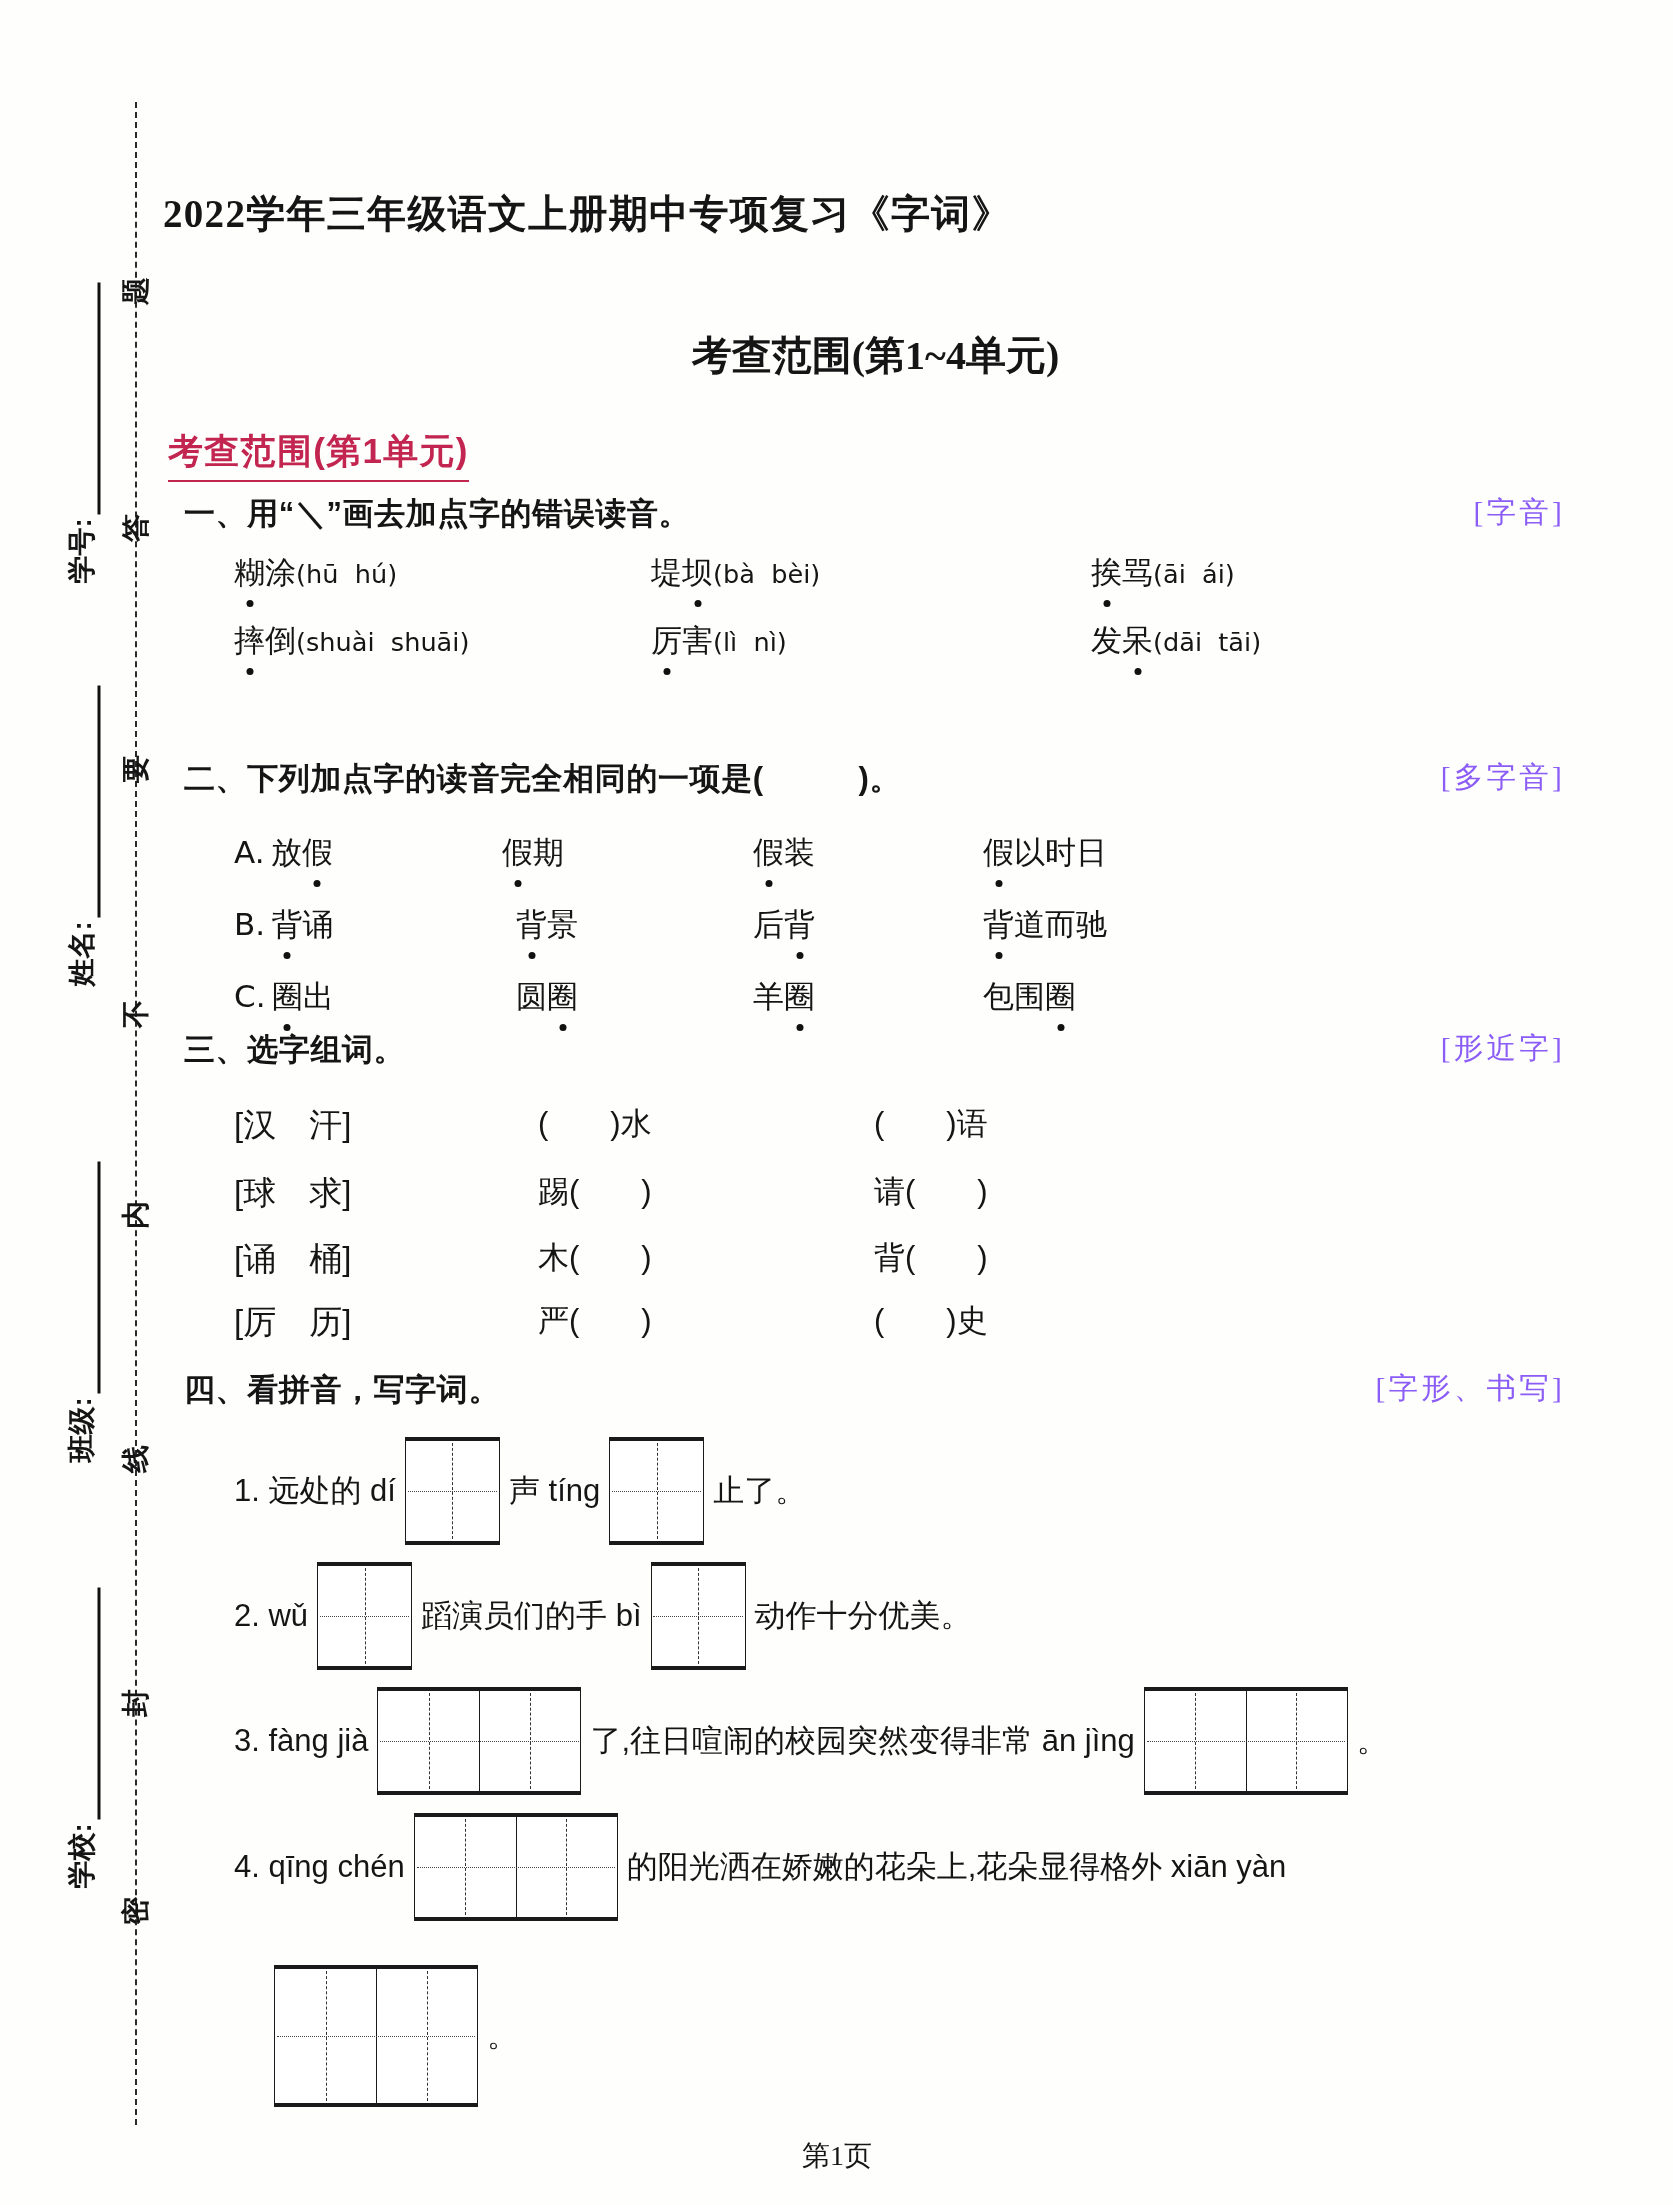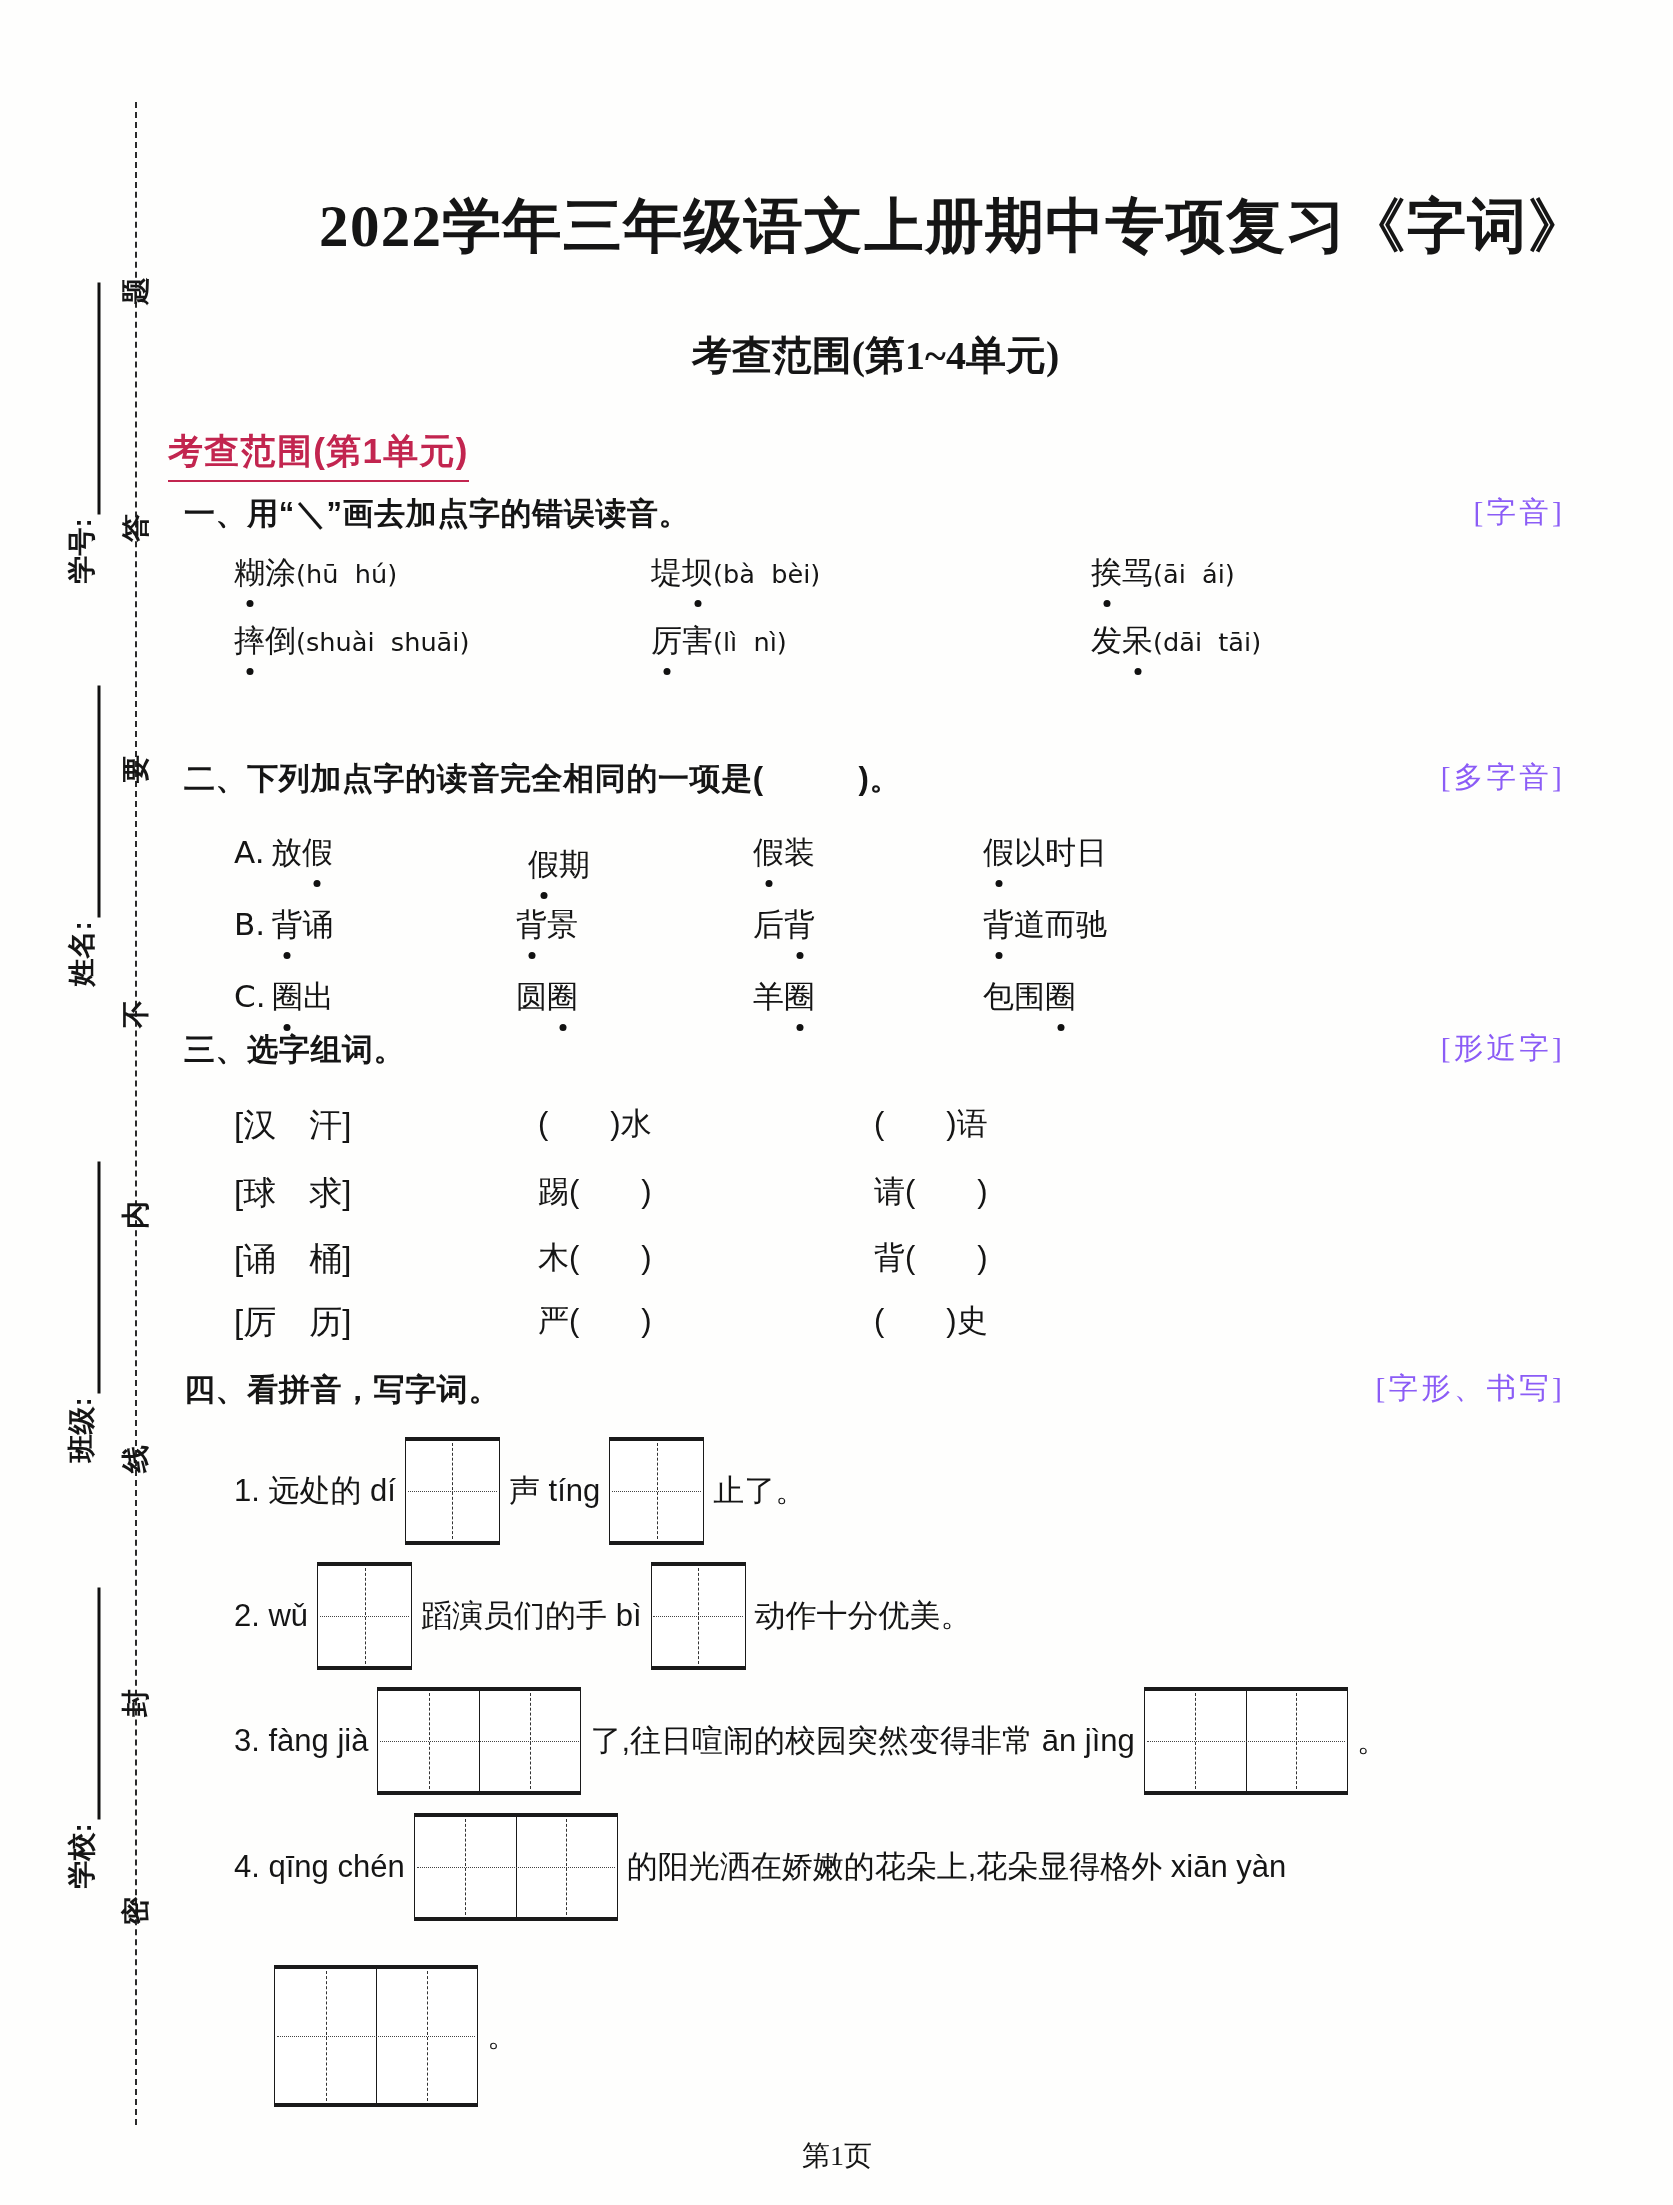--- a/index.html
+++ b/index.html
@@ -9,22 +9,22 @@
   
   .seal-line{position:absolute;width:0;border-left:2.6px dashed #2a2a2a;}
   .seal-char{position:absolute;width:36px;height:36px;line-height:36px;text-align:center;
              font-size:28px;font-weight:600;transform:rotate(-90deg);}
   .side-group{position:absolute;width:301px;height:38px;display:flex;align-items:flex-end;
               transform:rotate(-90deg);}
   .side-label{font-size:28px;font-weight:700;white-space:pre;}
   .side-blank{flex:1;height:29.5px;border-bottom:3.2px solid #111;margin-left:3.8px;}
 
   
-  .title{position:absolute;left:163px;width:1425px;text-align:right;margin:0;
-         font-family:"Liberation Serif",serif;font-size:59px;font-weight:700;letter-spacing:1.3px;}
+  .title{position:absolute;left:163px;width:1425px;text-align:left;margin:0;
+         font-family:"Liberation Serif",serif;font-size:39px;font-weight:700;letter-spacing:1.3px;}
   .subtitle{position:absolute;left:163px;width:1425px;text-align:center;margin:0;
          font-family:"Liberation Serif",serif;font-size:40px;font-weight:700;}
   .section-h{position:absolute;margin:0;font-size:35px;font-weight:700;color:#c2254f;
          padding-bottom:5.1px;border-bottom:2.6px solid #c2254f;letter-spacing:1.3px;}
 
   
   .qline{position:absolute;left:184px;right:109px;font-size:31px;font-weight:700;letter-spacing:0.6px;}
   .tag{position:absolute;right:0;top:0;color:#8b5cf6;font-weight:500;font-size:29.5px;
        letter-spacing:3.2px;font-family:"Liberation Serif",serif;white-space:pre;}
 
@@ -109,21 +109,21 @@
     <span class="slot" style="left:857px;"><span class="zh"><span>发</span><span class="dc">呆</span><span></span></span><span class="py">(dāi  tāi)</span></span>
   </div>
 
   <div class="qline" style="top:758px;">
     <span>二、</span><span style="white-space:pre;">下列加点字的读音完全相同的一项是(　　　)。</span>
     <span class="tag">[多字音]</span>
   </div>
 
   <div class="row" style="left:234px;top:832px;width:1345px;">
     <span class="slot" style="left:0;"><span class="opt-label">A.</span><span class="zh"><span>放</span><span class="dc">假</span><span></span></span></span>
-    <span class="slot" style="left:294px;margin-top:12px;"><span class="zh"><span></span><span class="dc">假</span><span>期</span></span></span>
+    <span class="slot" style="left:268px;"><span class="zh"><span></span><span class="dc">假</span><span>期</span></span></span>
     <span class="slot" style="left:519px;"><span class="zh"><span></span><span class="dc">假</span><span>装</span></span></span>
     <span class="slot" style="left:749px;"><span class="zh"><span></span><span class="dc">假</span><span>以时日</span></span></span>
   </div>
   <div class="row" style="left:234px;top:904px;width:1345px;">
     <span class="slot" style="left:0;"><span class="opt-label">B.</span><span class="zh"><span></span><span class="dc">背</span><span>诵</span></span></span>
     <span class="slot" style="left:282px;"><span class="zh"><span></span><span class="dc">背</span><span>景</span></span></span>
     <span class="slot" style="left:519px;"><span class="zh"><span>后</span><span class="dc">背</span><span></span></span></span>
     <span class="slot" style="left:749px;"><span class="zh"><span></span><span class="dc">背</span><span>道而驰</span></span></span>
   </div>
   <div class="row" style="left:234px;top:976px;width:1345px;">

